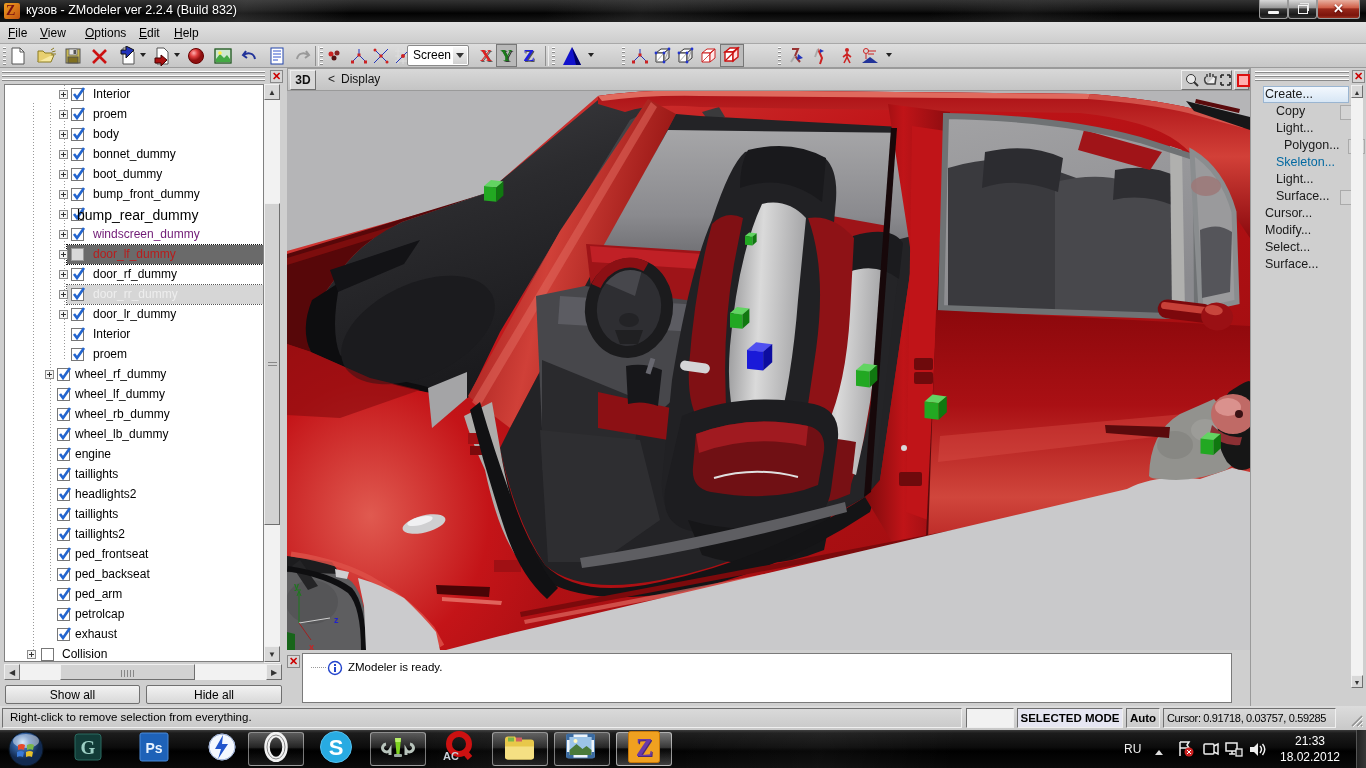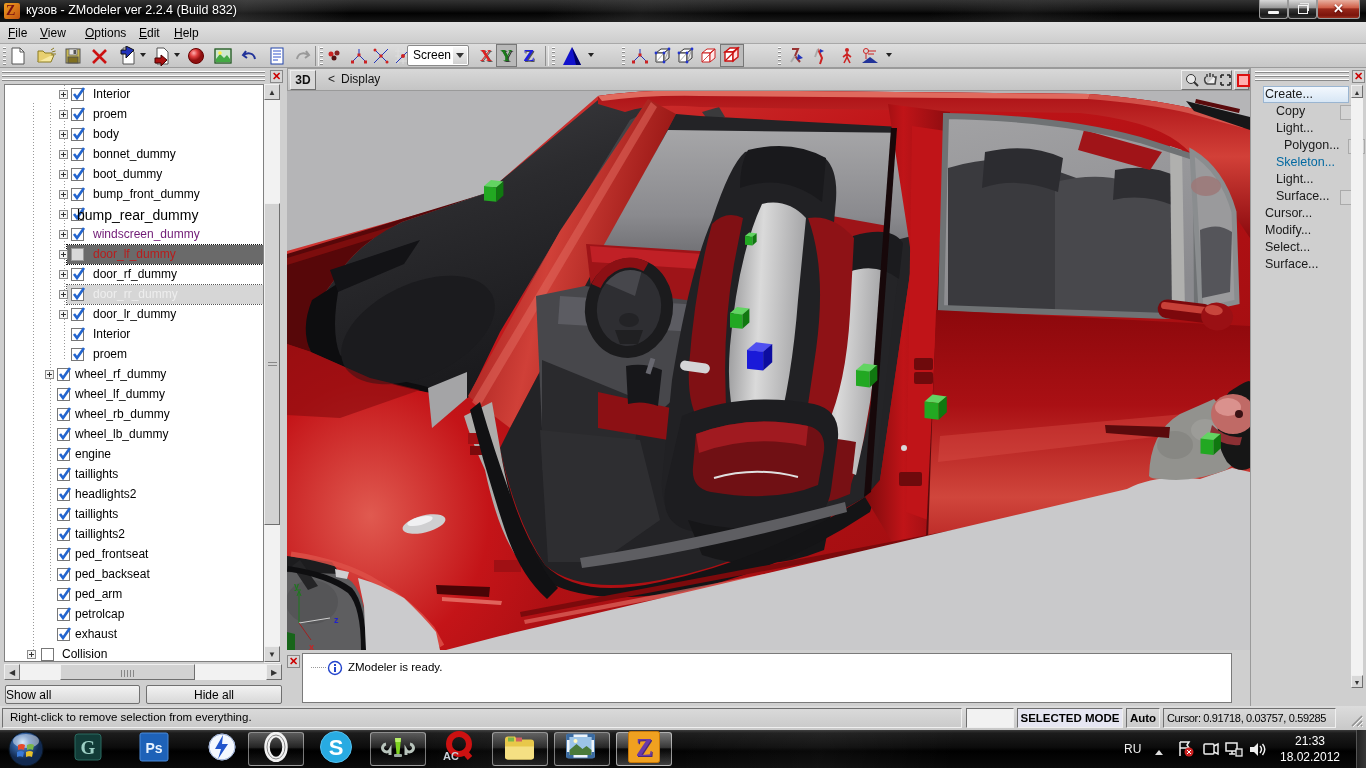--- a/index.html
+++ b/index.html
@@ -501,21 +501,21 @@
  </div>
 
  <div style="position:absolute;left:4px;top:596px;width:278px;height:16px;background:#f2f2f2">
   <div class="tb3d" style="left:0;top:0;width:16px;height:16px;background:#d8d8d8;text-align:center;font-size:8px;line-height:16px;color:#333">◀</div>
   <div class="tb3d" style="left:56px;top:0;width:135px;height:16px;background:#d2d2d2">
     <div style="position:absolute;left:60px;top:5px;width:14px;height:7px;background-image:repeating-linear-gradient(90deg,#888 0 1px,transparent 1px 3px)"></div>
       </div>
   <div class="tb3d" style="left:262px;top:0;width:16px;height:16px;background:#d8d8d8;text-align:center;font-size:8px;line-height:16px;color:#333">▶</div>
  </div>
 
- <div class="tb3d" style="left:5px;top:617px;width:135px;height:19px;background:linear-gradient(#f2f2f2,#d8d8d8);text-align:left;font-size:12px;line-height:18px;color:#000;border-radius:2px;border:1px solid #707070">Show all</div>
+ <div class="tb3d" style="left:5px;top:617px;width:135px;height:19px;background:linear-gradient(#f2f2f2,#d8d8d8);text-align:center;font-size:12px;line-height:18px;color:#000;border-radius:2px;border:1px solid #707070">Show all</div>
  <div class="tb3d" style="left:146px;top:617px;width:136px;height:19px;background:linear-gradient(#f2f2f2,#d8d8d8);text-align:center;font-size:12px;line-height:18px;color:#000;border-radius:2px;border:1px solid #707070">Hide all</div>
 </div>
 
 <div style="position:absolute;left:287px;top:68px;width:963px;height:23px;background:linear-gradient(#d8d8d8,#c4c4c4);border:1px solid #9a9a9a;box-sizing:border-box">
  <div class="tb3d" style="left:2px;top:1px;width:26px;height:20px;background:#d8d8d8;text-align:center;font-weight:bold;font-size:12px;line-height:19px;color:#111">3D</div>
  <div style="position:absolute;left:40px;top:3px;font-size:12px;color:#222">&lt;</div>
  <div style="position:absolute;left:53px;top:3px;font-size:12px;color:#111">Display</div>
  <div class="tb3d" style="left:893px;top:1px;width:51px;height:20px;background:#cacaca">
   <svg width="49" height="18">
         <circle cx="9" cy="8" r="4.5" fill="#e8e8e8" stroke="#333"></circle>

